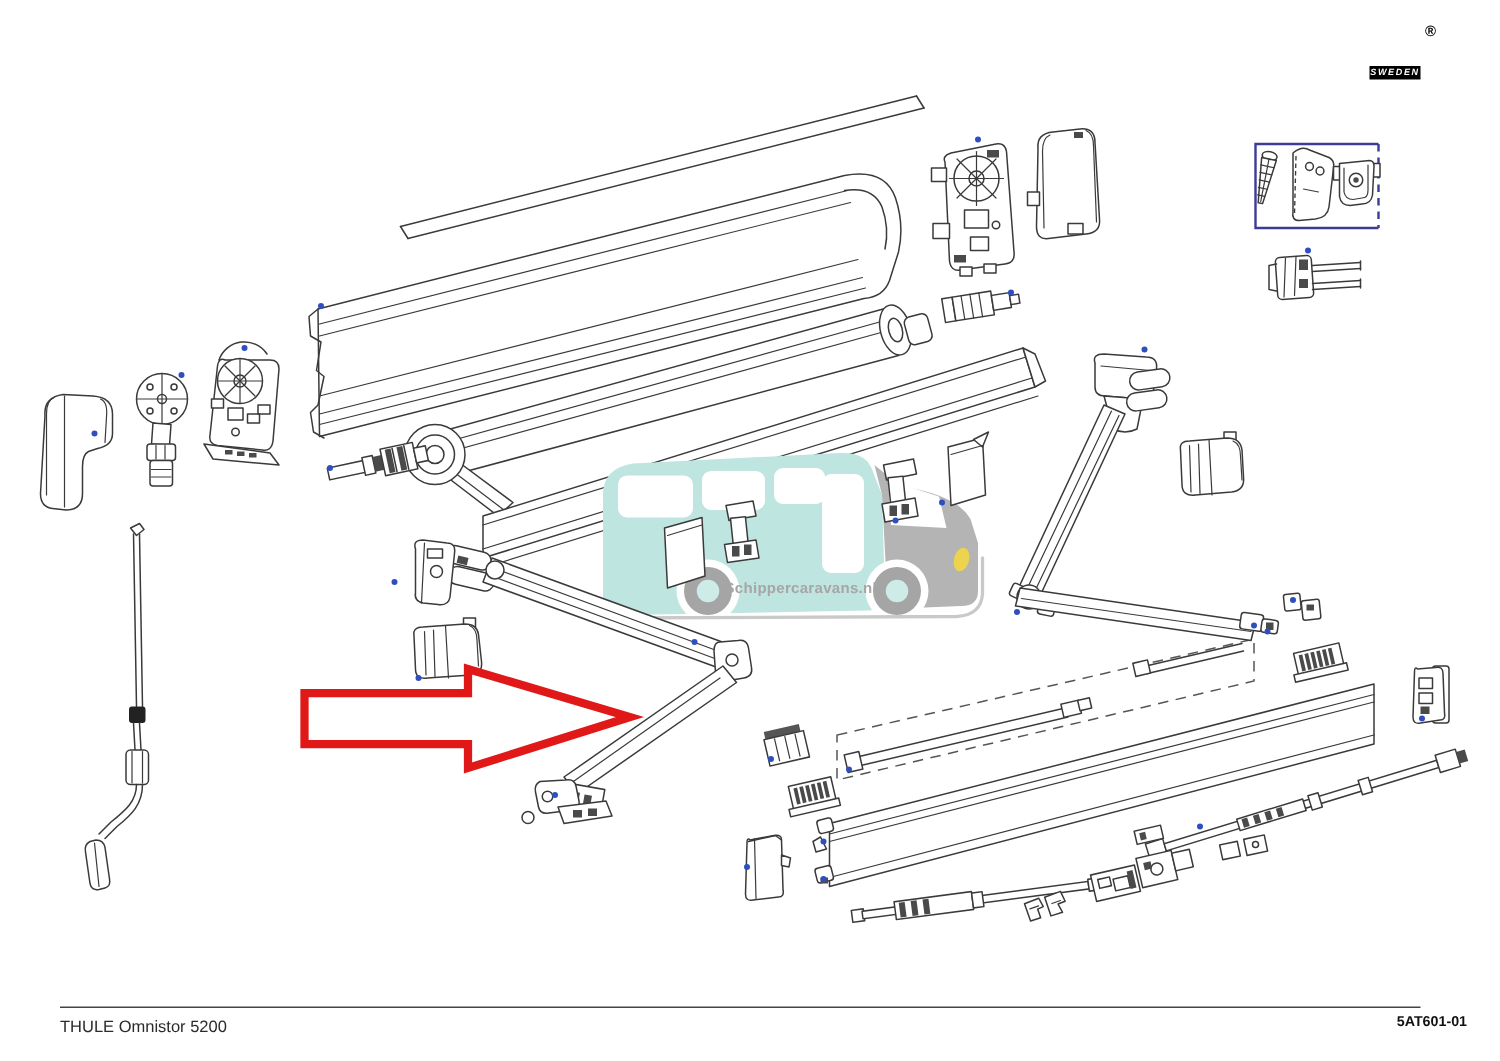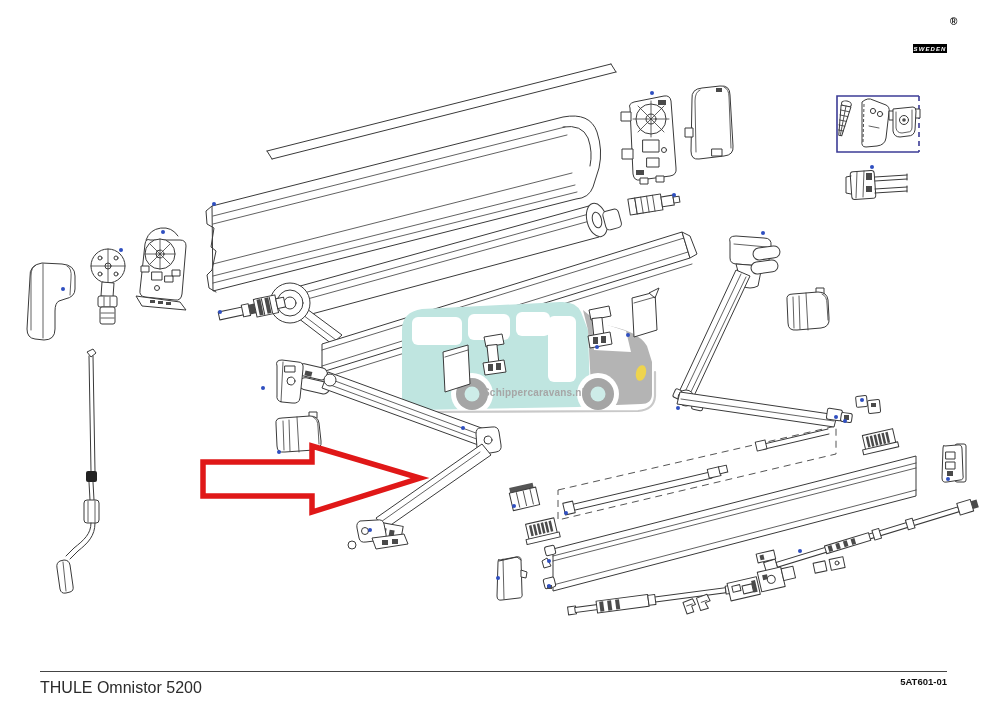--- a/index.html
+++ b/index.html
@@ -14,22 +14,22 @@
   
   .logo{position:absolute;left:846px;top:18px;font-size:35px;font-weight:900;color:#000;
         letter-spacing:-2.5px;-webkit-text-stroke:1.6px #000;line-height:1;}
   .reg{position:absolute;left:950px;top:16px;font-size:10px;font-weight:700;color:#000;}
   .origin{position:absolute;left:913px;top:44px;width:34px;height:9px;background:#000;color:#fff;
         font-size:6px;font-weight:700;font-style:italic;letter-spacing:1.1px;
         display:flex;align-items:center;justify-content:center;line-height:1;}
   .wm-text{position:absolute;left:483px;top:387px;font-size:10px;font-weight:700;color:#a6a6a6;
         letter-spacing:.2px;}
   .divider{position:absolute;left:40px;top:671px;width:907px;border-top:1.3px solid #444;}
-  .model{position:absolute;left:40px;top:679px;font-size:16px;color:#2b2b2b;}
-  .code{position:absolute;left:847px;top:676px;width:100px;text-align:right;font-size:9.5px;
+  .model{position:absolute;left:40px;top:679px;font-size:11px;color:#2b2b2b;}
+  .code{position:absolute;left:878px;top:676px;width:100px;text-align:right;font-size:9.5px;
         font-weight:700;color:#111;}
 </style>
 </head>
 <body>
 
 <div class="page">
 
 <svg width="1000" height="707" viewBox="0 0 1000 707">
 
   <g>

